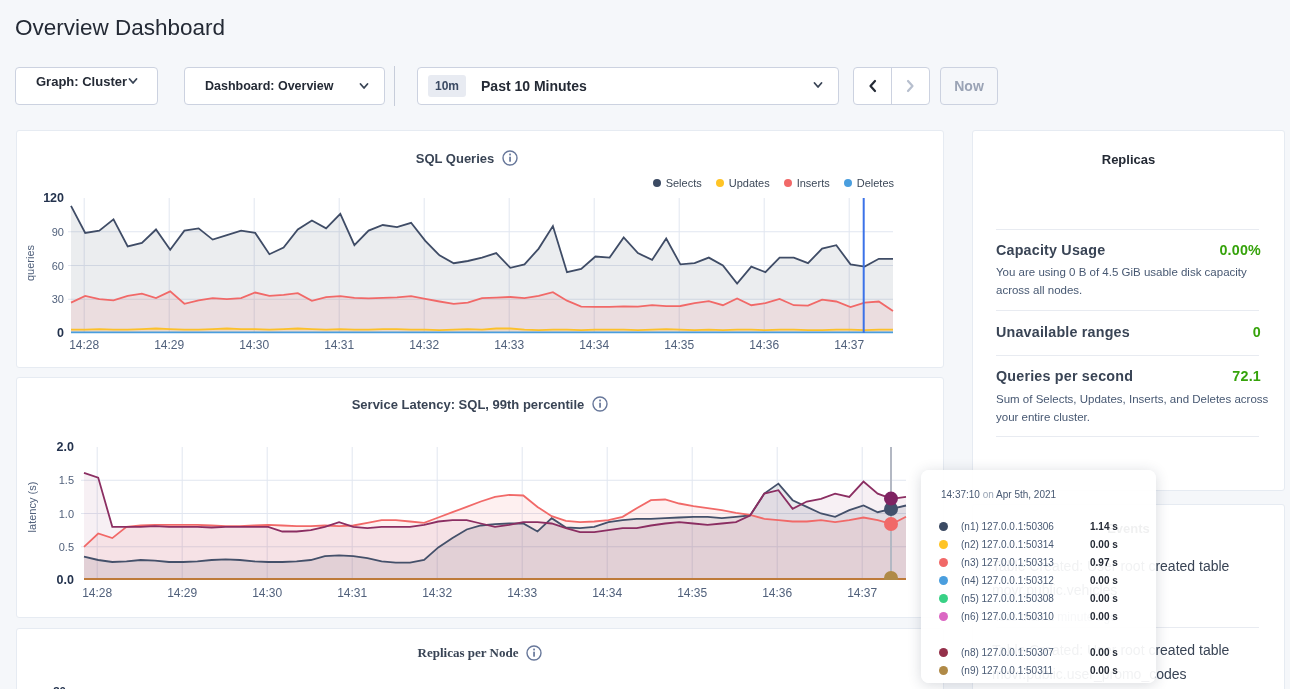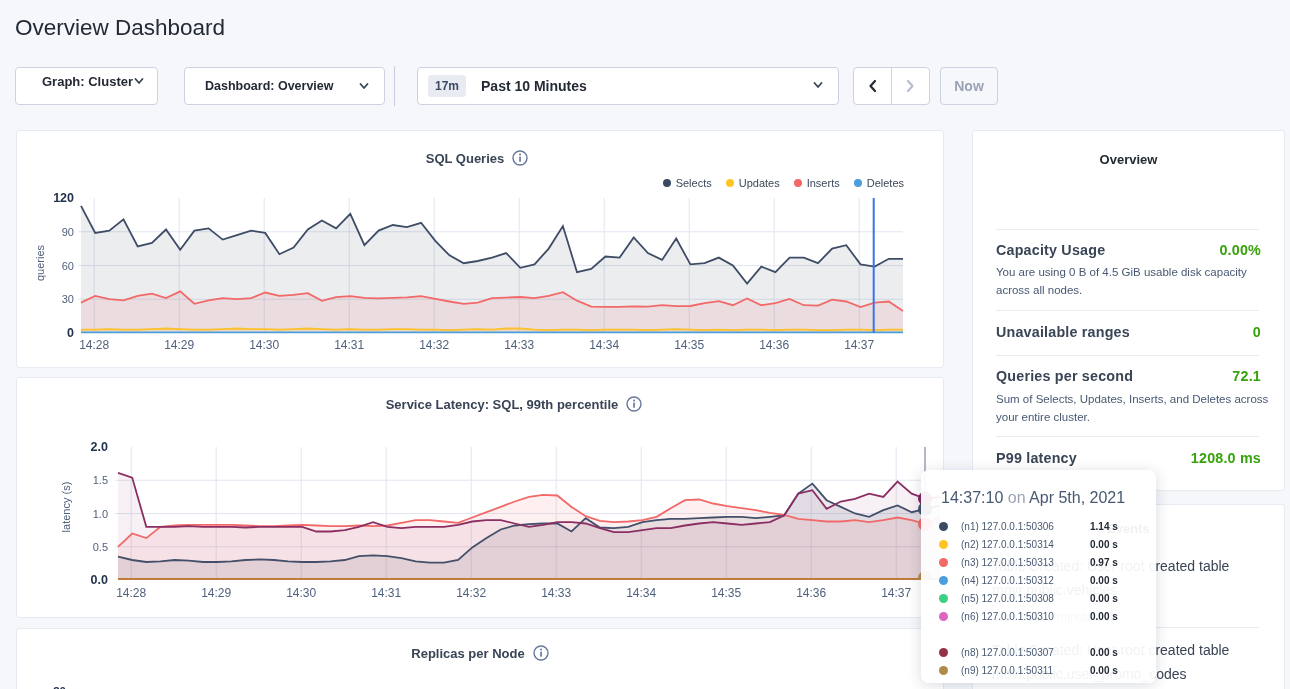--- a/index.html
+++ b/index.html
@@ -19,29 +19,29 @@
 .trow { position:absolute; left:18px; right:12px; height:18px; display:flex; align-items:center;
   font-size:10px; color:#475872; }
 .td { width:9px; height:9px; border-radius:50%; margin-right:13px; flex:none; }
 .ta { }
 .tv { position:absolute; left:151px; font-weight:bold; color:#242a35; }
 .erow { position:absolute; left:20px; right:22px; font-size:14px; color:#394455; line-height:24px; }
 </style></head>
 <body>
 <div class="abs" style="left:15px;top:14.5px;font-size:22.5px;color:#242a35;">Overview Dashboard</div>
 
-<div class="btn" style="left:15px;top:67px;width:143px;padding:0 12px 10px 20px;justify-content:flex-end;font-size:13px;">Graph: Cluster <svg width="12" height="12" viewBox="0 0 12 12" style="flex:none">
+<div class="btn" style="left:15px;top:67px;width:143px;padding:0 12px 10px 20px;justify-content:flex-start;font-size:13px;">Graph: Cluster <svg width="12" height="12" viewBox="0 0 12 12" style="flex:none">
       <polyline points="2.5,4 6,8 9.5,4" fill="none" stroke="#394455" stroke-width="1.8" stroke-linecap="round" stroke-linejoin="round"></polyline>
     </svg></div>
 <div class="btn" style="left:184px;top:67px;width:201px;padding:0 14px 0 20px;justify-content:space-between;font-size:12.5px;">Dashboard: Overview <svg width="12" height="12" viewBox="0 0 12 12" style="flex:none">
       <polyline points="2.5,4 6,8 9.5,4" fill="none" stroke="#394455" stroke-width="1.8" stroke-linecap="round" stroke-linejoin="round"></polyline>
     </svg></div>
 <div class="abs" style="left:394px;top:66px;width:1px;height:40px;background:#c7cdda;"></div>
 <div class="btn" style="left:417px;top:67px;width:422px;padding:0 14px 0 10px;">
-  <span style="background:#e8ebf2;border-radius:3px;font-size:12px;padding:4px 7px;color:#3b4a63;">17m</span>
+  <span style="background:#e8ebf2;border-radius:3px;font-size:12px;padding:4px 7px;color:#3b4a63;">10m</span>
   <span style="margin-left:15px;">Past 10 Minutes</span>
   <span style="margin-left:auto;"><svg width="12" height="12" viewBox="0 0 12 12" style="flex:none">
         <polyline points="2.5,4 6,8 9.5,4" fill="none" stroke="#394455" stroke-width="1.8" stroke-linecap="round" stroke-linejoin="round"></polyline>
       </svg></span>
 </div>
 <div class="btn" style="left:853px;top:67px;width:77px;padding:0;">
   <span style="width:38px;display:flex;justify-content:center;">
       <svg width="14" height="14" viewBox="0 0 14 14">
         <polyline points="9,2 4.5,7 9,12" fill="none" stroke="#242a35" stroke-width="2.2" stroke-linecap="round" stroke-linejoin="round"></polyline>
       </svg>
@@ -56,21 +56,21 @@
 <div class="btn" style="left:940px;top:67px;width:58px;justify-content:center;color:#9aa3b5;background:transparent;border-color:#ccd2e0;">Now</div>
 
 <div class="card" style="left:16px;top:130px;width:928px;height:238px;"></div>
 <div class="card" style="left:16px;top:377px;width:928px;height:241px;"></div>
 <div class="card" style="left:16px;top:628px;width:928px;height:100px;"></div>
 
 <div class="card" style="left:972px;top:130px;width:313px;height:361px;"></div>
 
 <div class="card" style="left:972px;top:504px;width:313px;height:220px;"></div>
 
-<div class="abs" style="left:13px;top:130px;width:928px;height:238px;">
+<div class="abs" style="left:3px;top:130px;width:928px;height:238px;">
   <div class="ctitle" style="top:20px;">SQL Queries <svg width="16" height="16" viewBox="0 0 16 16" style="margin-left:8px;flex:none">
         <circle cx="8" cy="8" r="7" fill="none" stroke="#67779a" stroke-width="1.4"></circle>
         <rect x="7.2" y="6.7" width="1.7" height="5" fill="#67779a"></rect>
         <rect x="7.2" y="3.6" width="1.7" height="1.8" fill="#67779a"></rect>
       </svg></div>
   <div class="abs" style="top:47px;right:37px;display:flex;">
       <span class="li"><span class="ld" style="background:#3b4a63"></span>Selects</span>
       <span class="li"><span class="ld" style="background:#ffc425"></span>Updates</span>
       <span class="li"><span class="ld" style="background:#f16968"></span>Inserts</span>
       <span class="li"><span class="ld" style="background:#4a9ede"></span>Deletes</span>
@@ -109,21 +109,21 @@
 <text x="862.2" y="349" text-anchor="middle" font-size="12" fill="#51617c">14:37</text>
 <text x="77" y="337.0" text-anchor="end" font-weight="bold" font-size="12.5" fill="#23324d">0</text>
 <text x="77" y="303.2" text-anchor="end" font-size="11" fill="#51617c">30</text>
 <text x="77" y="269.5" text-anchor="end" font-size="11" fill="#51617c">60</text>
 <text x="77" y="235.8" text-anchor="end" font-size="11" fill="#51617c">90</text>
 <text x="77" y="202.0" text-anchor="end" font-weight="bold" font-size="12.5" fill="#23324d">120</text>
 <text x="47" y="263" transform="rotate(-90 47 263)" text-anchor="middle" font-size="11" fill="#51617c">queries</text>
 </svg>
 </div>
 
-<div class="abs" style="left:16px;top:377px;width:928px;height:238px;margin-left:34px;">
+<div class="abs" style="left:16px;top:377px;width:928px;height:238px;">
   <div class="ctitle" style="top:19px;">Service Latency: SQL, 99th percentile <svg width="16" height="16" viewBox="0 0 16 16" style="margin-left:8px;flex:none">
         <circle cx="8" cy="8" r="7" fill="none" stroke="#67779a" stroke-width="1.4"></circle>
         <rect x="7.2" y="6.7" width="1.7" height="5" fill="#67779a"></rect>
         <rect x="7.2" y="3.6" width="1.7" height="1.8" fill="#67779a"></rect>
       </svg></div>
   <svg width="928" height="241" viewBox="16 377 928 241" style="position:absolute;left:0;top:0">
 <line x1="97.2" y1="447.0" x2="97.2" y2="580.0" stroke="#e1e6f0" stroke-width="1"></line>
 <line x1="182.2" y1="447.0" x2="182.2" y2="580.0" stroke="#e1e6f0" stroke-width="1"></line>
 <line x1="267.2" y1="447.0" x2="267.2" y2="580.0" stroke="#e1e6f0" stroke-width="1"></line>
 <line x1="352.2" y1="447.0" x2="352.2" y2="580.0" stroke="#e1e6f0" stroke-width="1"></line>
@@ -166,65 +166,61 @@
 <text x="74" y="584.0" text-anchor="end" font-weight="bold" font-size="12.5" fill="#23324d">0.0</text>
 <text x="74" y="550.8" text-anchor="end" font-size="11" fill="#51617c">0.5</text>
 <text x="74" y="517.5" text-anchor="end" font-size="11" fill="#51617c">1.0</text>
 <text x="74" y="484.2" text-anchor="end" font-size="11" fill="#51617c">1.5</text>
 <text x="74" y="451.0" text-anchor="end" font-weight="bold" font-size="12.5" fill="#23324d">2.0</text>
 <text x="36" y="507" transform="rotate(-90 36 507)" text-anchor="middle" font-size="11" fill="#51617c">latency (s)</text>
 </svg>
 </div>
 
 <div class="abs" style="left:16px;top:628px;width:928px;height:61px;">
-  <div class="ctitle" style="top:17px;">Replicas per Node <svg width="16" height="16" viewBox="0 0 16 16" style="margin-left:8px;flex:none">
+  <div class="ctitle" style="top:17px;font-family:Liberation Serif, serif;">Replicas per Node <svg width="16" height="16" viewBox="0 0 16 16" style="margin-left:8px;flex:none">
         <circle cx="8" cy="8" r="7" fill="none" stroke="#67779a" stroke-width="1.4"></circle>
         <rect x="7.2" y="6.7" width="1.7" height="5" fill="#67779a"></rect>
         <rect x="7.2" y="3.6" width="1.7" height="1.8" fill="#67779a"></rect>
       </svg></div>
   <div class="abs" style="top:57px;left:24px;width:26px;text-align:right;font-size:11.5px;font-weight:bold;color:#23324d;">30</div>
 </div>
 
 <div class="abs" style="left:972px;top:130px;width:313px;height:361px;">
-  <div class="ctitle" style="top:22px;font-size:13px;color:#242a35;">Overview</div>
+  <div class="ctitle" style="top:22px;font-size:13px;color:#242a35;">Replicas</div>
   <div class="sdiv" style="top:99px;"></div>
   <div class="srow" style="top:112px;">
       <span>Capacity Usage</span>
       <span class="sval">0.00%</span>
     </div>
   <div class="sdesc" style="top:133px;">You are using 0 B of 4.5 GiB usable disk capacity across all nodes.</div>
   <div class="sdiv" style="top:180px;"></div>
   <div class="srow" style="top:194px;gap:44px;">
       <span>Unavailable ranges</span>
       <span class="sval">0</span>
     </div>
   <div class="sdiv" style="top:225px;"></div>
   <div class="srow" style="top:238px;text-align:center;">
       <span>Queries per second</span>
       <span class="sval">72.1</span>
     </div>
   <div class="sdesc" style="top:260px;">Sum of Selects, Updates, Inserts, and Deletes across your entire cluster.</div>
   <div class="sdiv" style="top:306px;"></div>
-  <div class="srow" style="top:320px;">
-      <span>P99 latency</span>
-      <span class="sval">1208.0 ms</span>
-    </div>
 </div>
 
 <div class="abs" style="left:972px;top:504px;width:313px;height:220px;">
   <div class="ctitle" style="top:17px;color:#242a35;">Events</div>
   <div class="erow" style="top:50px;">Table Created: User root created table movr.public.vehicles</div>
   <div class="sdesc" style="top:104px;font-size:12px;color:#8a93a6;">less than a minute ago</div>
   <div class="sdiv" style="top:123px;"></div>
   <div class="erow" style="top:134px;">Table Created: User root created table movr.public.user_promo_codes</div>
 </div>
 
 <div class="abs" style="left:921px;top:469.5px;width:235px;height:213px;background:rgba(255,255,255,0.93);
   border-radius:8px;box-shadow:0 2px 14px rgba(40,50,70,0.18);z-index:10;">
-  <div class="abs" style="left:20px;top:19px;font-size:16px;color:#475872;">14:37:10 <span style="color:#9aa5b5;">on</span> Apr 5th, 2021</div>
+  <div class="abs" style="left:20px;top:19px;font-size:10px;color:#475872;">14:37:10 <span style="color:#9aa5b5;">on</span> Apr 5th, 2021</div>
 <div class="trow" style="top:47.5px">
       <span class="td" style="background:#3b4a63"></span>
       <span class="ta">(n1) 127.0.0.1:50306</span>
       <span class="tv">1.14 s</span>
     </div>
 <div class="trow" style="top:65.5px">
       <span class="td" style="background:#ffc425"></span>
       <span class="ta">(n2) 127.0.0.1:50314</span>
       <span class="tv">0.00 s</span>
     </div>

